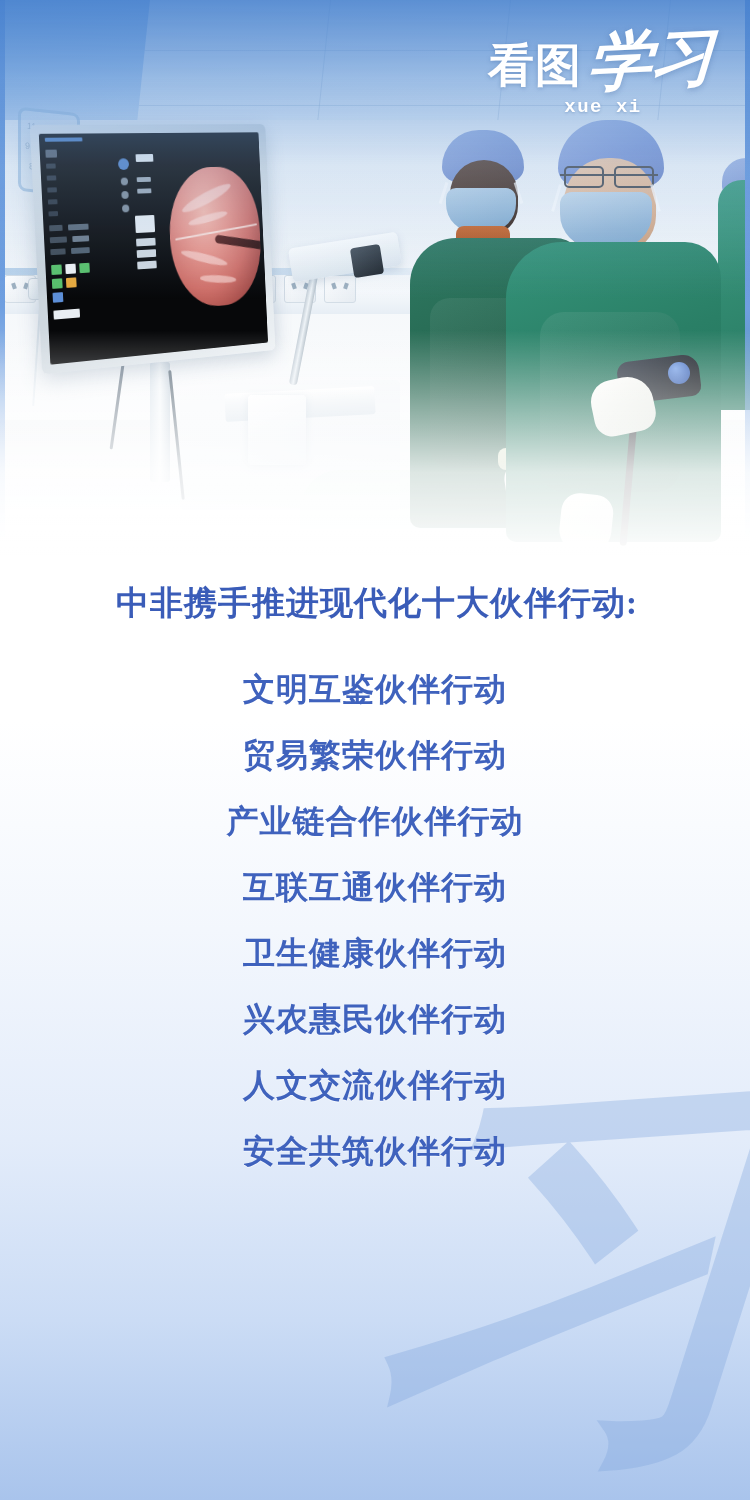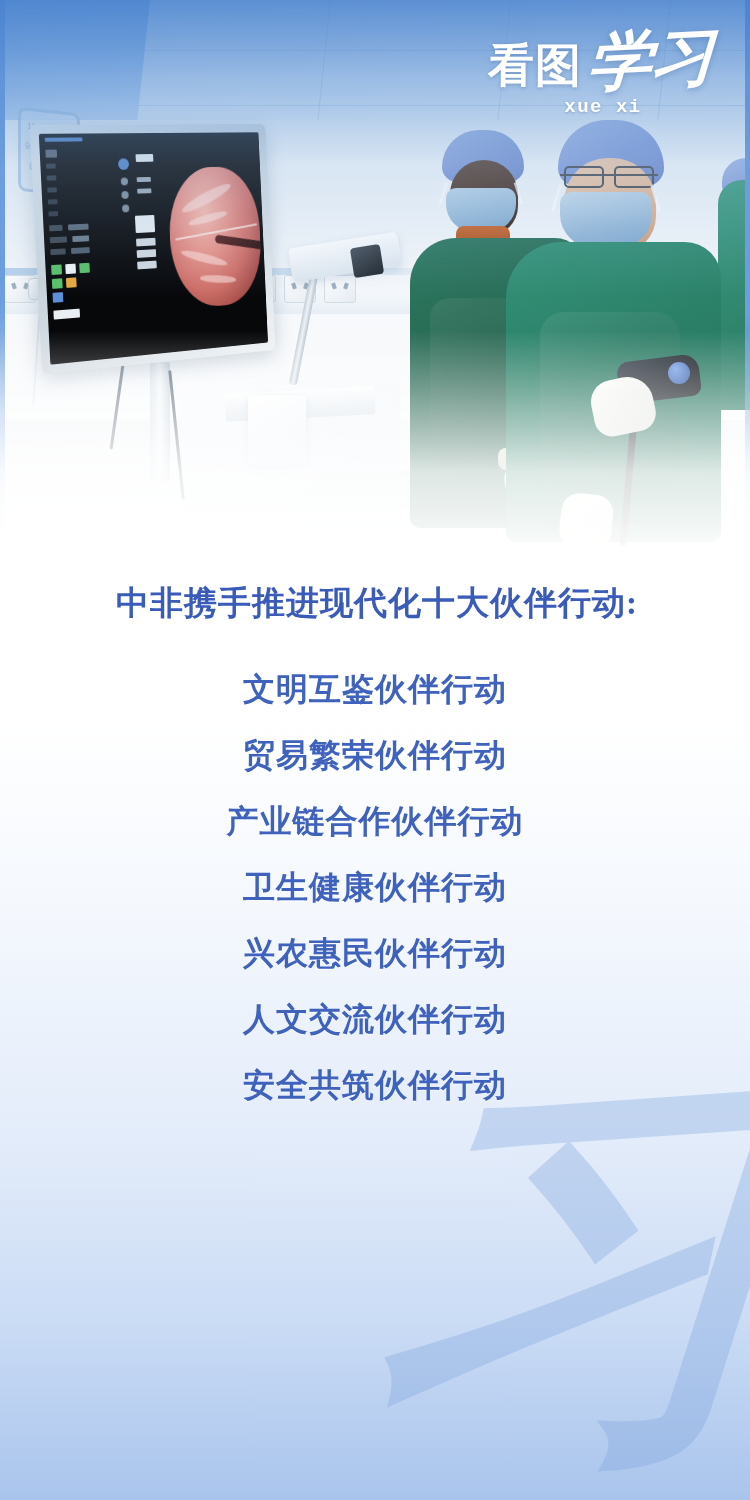--- a/index.html
+++ b/index.html
@@ -772,20 +772,21 @@
   </div>
 
   <div class="watermark">习</div>
 
   <div class="content">
     <h1 class="headline">中非携手推进现代化十大伙伴行动:</h1>
     <ul class="action-list">
       <li class="action-item">文明互鉴伙伴行动</li>
       <li class="action-item">贸易繁荣伙伴行动</li>
       <li class="action-item">产业链合作伙伴行动</li>
+      <li class="action-item">互联互通伙伴行动</li>
       <li class="action-item">卫生健康伙伴行动</li>
       <li class="action-item">兴农惠民伙伴行动</li>
       <li class="action-item">人文交流伙伴行动</li>
       <li class="action-item">安全共筑伙伴行动</li>
     </ul>
   </div>
 
 
 </div>
 

